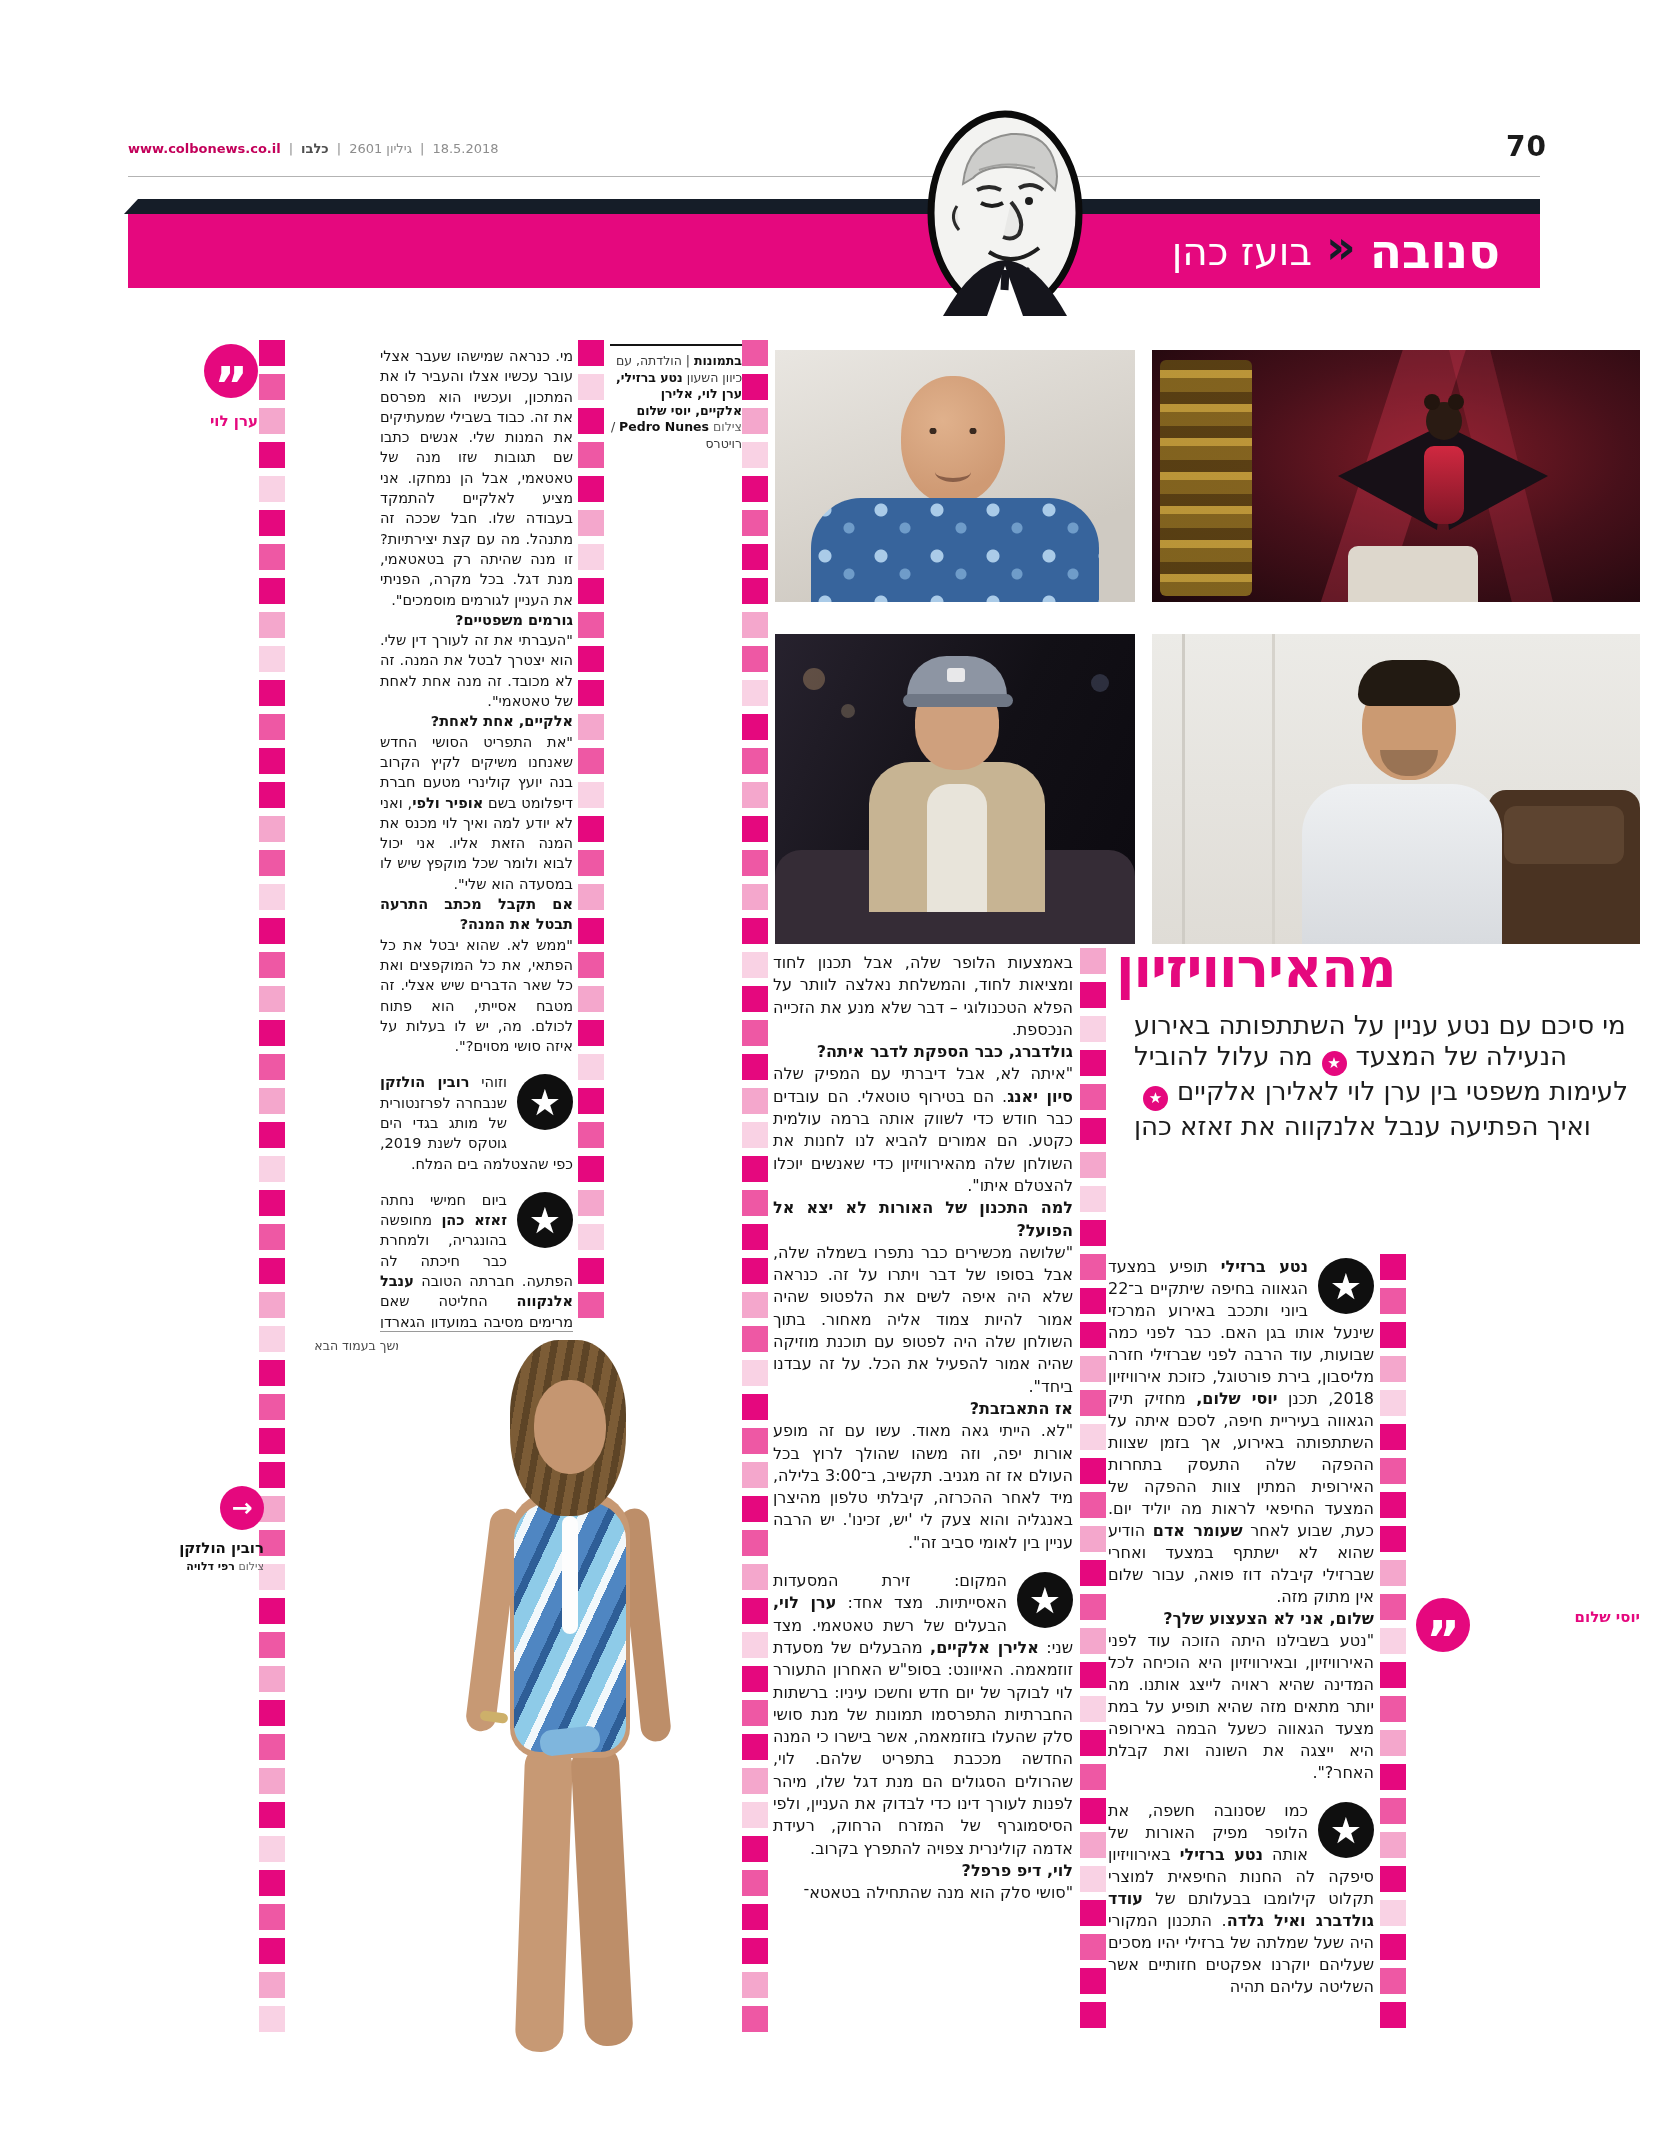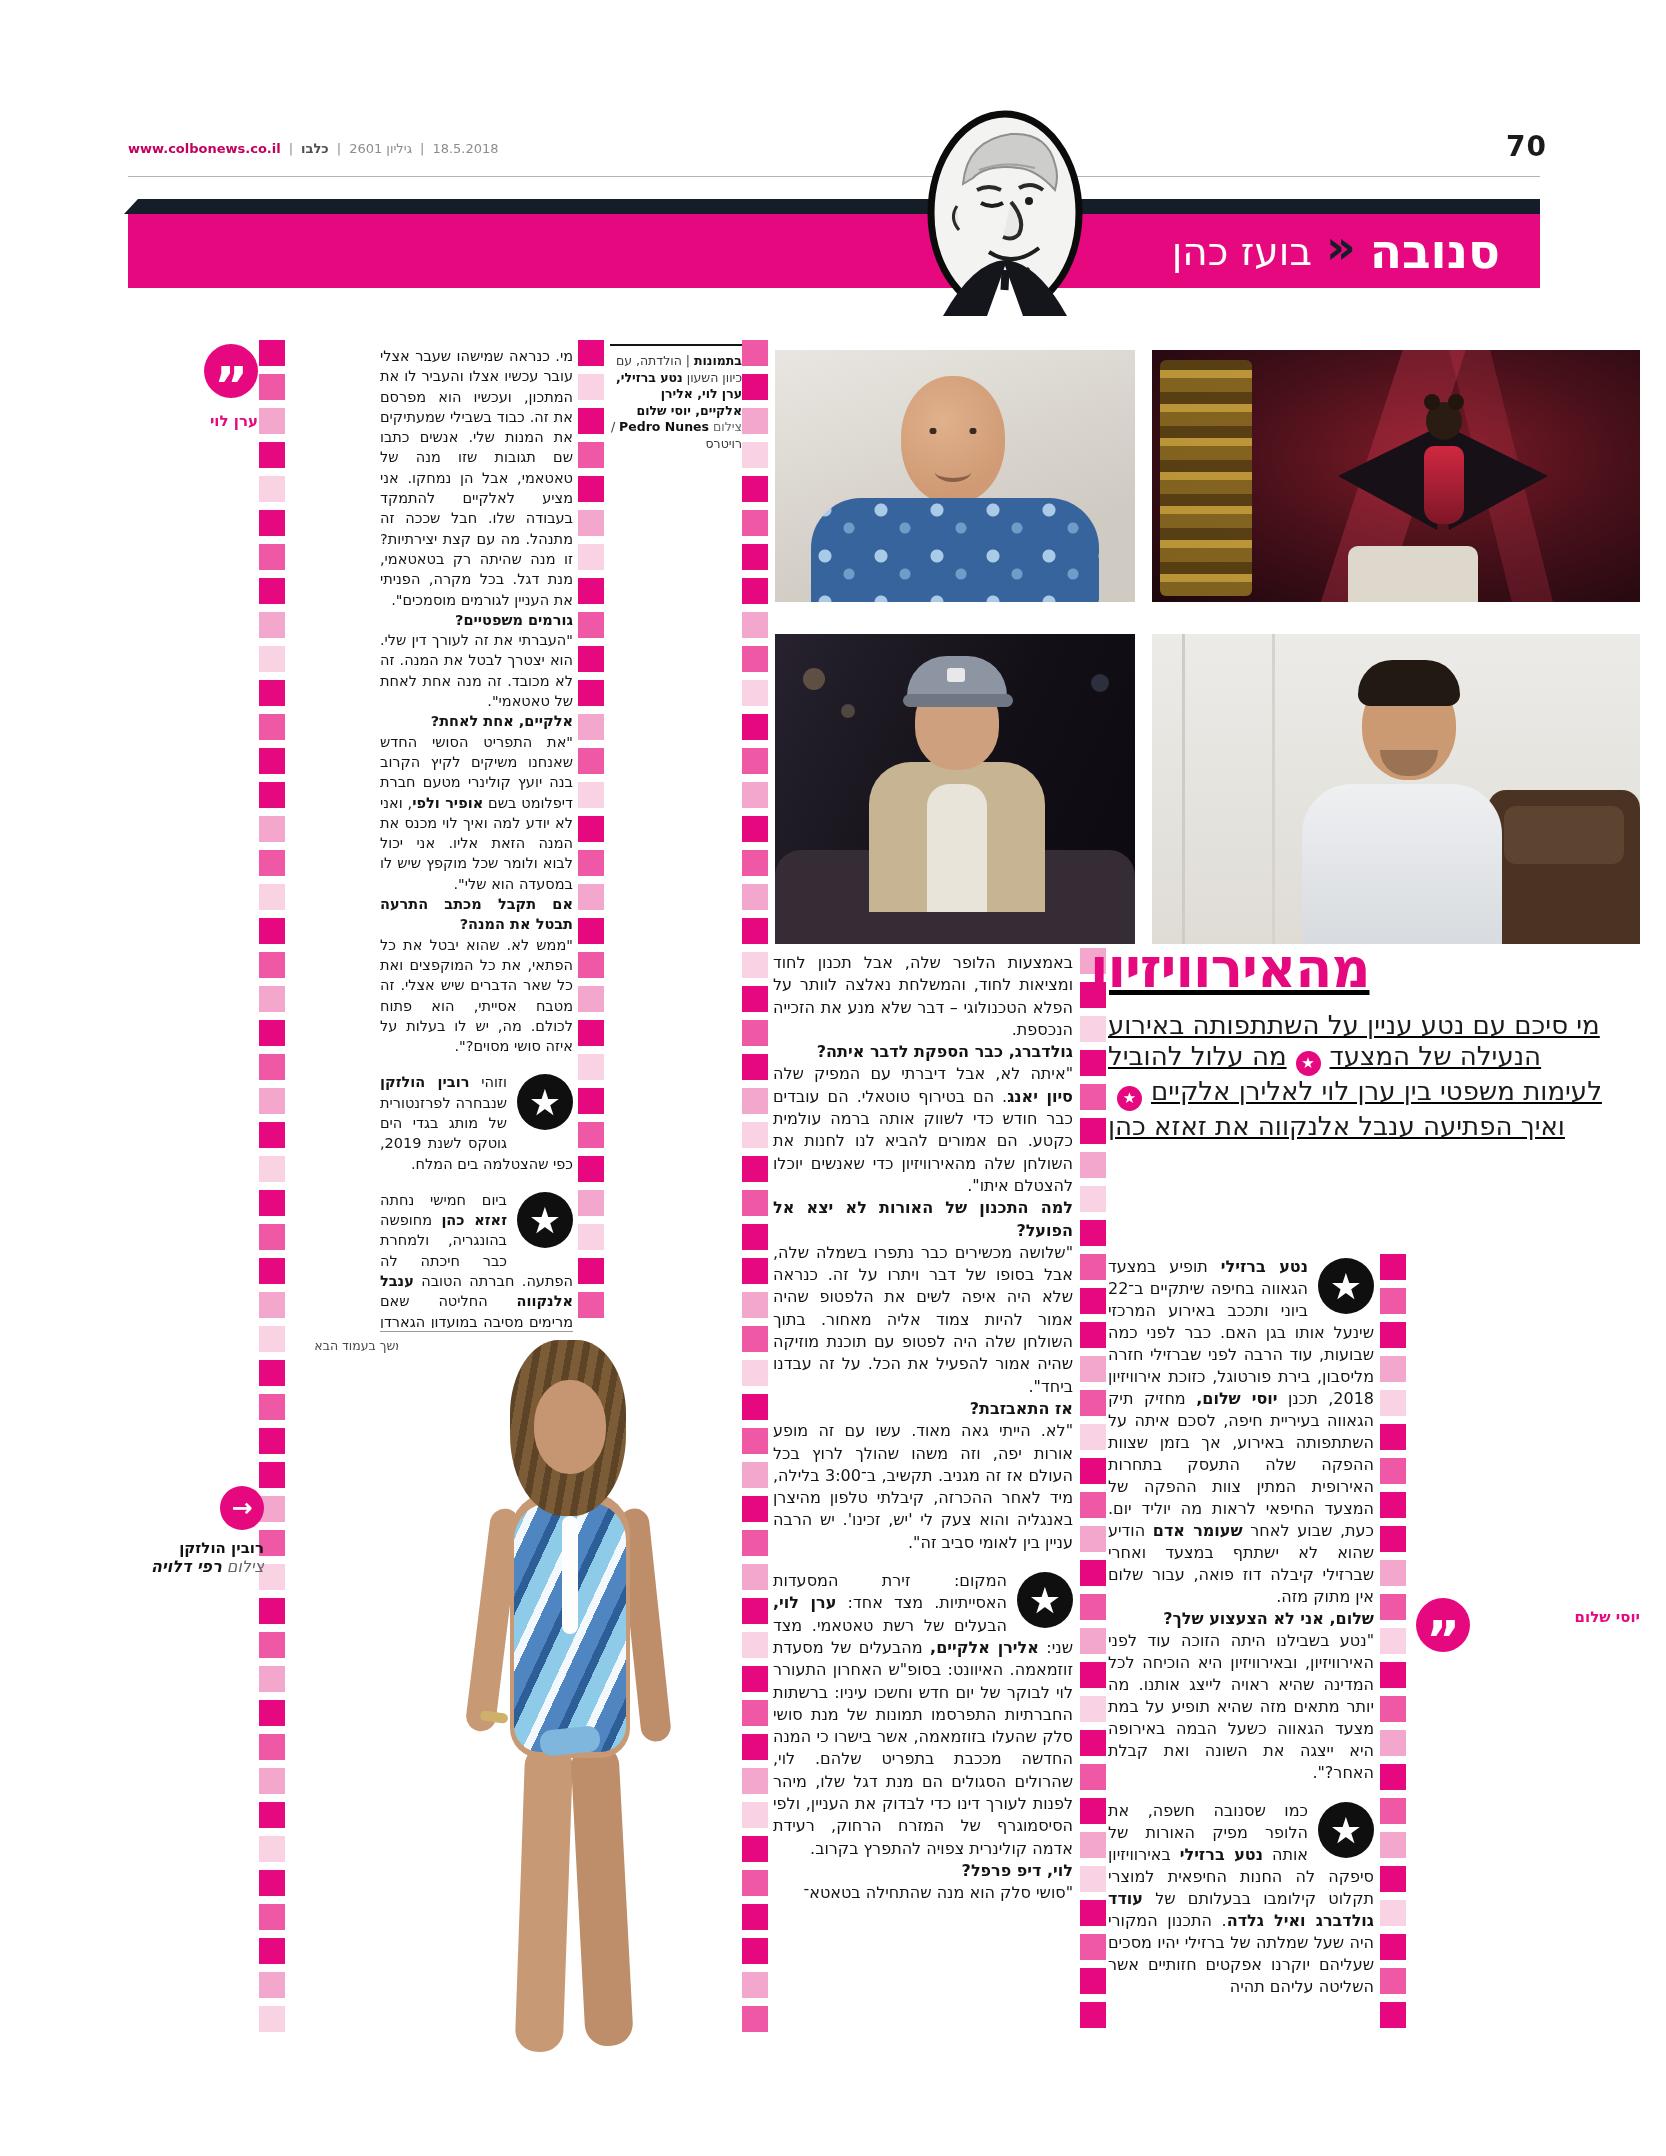--- a/index.html
+++ b/index.html
@@ -35,21 +35,21 @@
          text-align:center;overflow:hidden;}
   .qicon .g{display:block;font-size:52px;line-height:84px;font-weight:bold;}
   #quote-left{position:absolute;left:128px;top:344px;width:130px;direction:rtl;}
   #quote-left .qtext{margin-top:12px;font-size:24px;line-height:28.5px;color:#4c4c4c;text-align:right;}
   .qsig{margin-top:10px;font-size:15px;font-weight:bold;color:var(--accent);}
   #quote-right{position:absolute;left:1412px;top:1598px;width:228px;direction:rtl;}
   #quote-right .qicon{position:absolute;left:4px;top:0;}
   #quote-right .qtext{margin-top:66px;font-size:24px;line-height:27px;color:#4c4c4c;text-align:right;}
 
   
-  #headline{position:absolute;left:1090px;top:940px;width:524px;direction:rtl;text-align:left;text-decoration:underline;}
+  #headline{position:absolute;left:1116px;top:940px;width:524px;direction:rtl;text-align:left;}
   .kicker{font-size:54px;line-height:57px;font-weight:bold;color:var(--accent);letter-spacing:-1px;}
   .hmain{font-size:54px;line-height:57px;font-weight:bold;color:#121212;letter-spacing:-1px;}
   #subhead{margin-top:13px;width:506px;font-size:26px;line-height:31px;color:#1c1c1c;}
   .subhead-star{display:inline-block;width:25px;height:25px;border-radius:50%;background:var(--accent);
                 color:#fff;font-size:15px;line-height:25px;text-align:center;margin:0 9px;vertical-align:-3px;}
 
   
   .bodycol{position:absolute;direction:rtl;color:#141414;overflow:hidden;}
   #colB{left:1108px;top:1256px;width:266px;height:800px;font-size:16px;line-height:22px;}
   #colC{left:773px;top:952px;width:300px;height:1102px;font-size:16px;line-height:22.3px;}
@@ -70,21 +70,21 @@
                direction:rtl;text-align:right;font-size:12.5px;line-height:16.5px;color:#3a3a3a;}
   .cap-b{font-weight:bold;color:#111;}
   .cap-credit{color:#666;}
   .cap-lat{font-weight:bold;color:#111;direction:ltr;unicode-bidi:embed;}
 
   
   #model-cap{position:absolute;left:128px;top:1486px;width:136px;direction:rtl;text-align:right;}
   .arrow-icon{display:inline-block;width:44px;height:44px;border-radius:50%;background:var(--accent);
               color:#fff;font-size:25px;font-weight:bold;line-height:44px;text-align:center;margin-bottom:9px;}
   #model-cap .mc-name{font-size:15px;font-weight:bold;color:#111;line-height:19px;}
-  #model-cap .mc-credit{font-size:16px;line-height:18px;color:#666;font-style:italic;}
+  #model-cap .mc-credit{font-size:11px;line-height:18px;color:#666;}
   #model-cap .mc-credit b{color:#111;}
 
   
   .photo{position:absolute;overflow:hidden;}
   .photo *{position:absolute;}
   #ph1{left:775px;top:350px;width:360px;height:252px;background:linear-gradient(160deg,#e9e6e1,#cfcac2 75%);}
   .ph1-head{left:126px;top:26px;width:104px;height:128px;background:radial-gradient(circle at 40% 35%,#e0b18c,#cf9a74 70%);border-radius:48%;}
   .ph1-eyes{left:150px;top:78px;width:56px;height:6px;background:
             radial-gradient(circle at 8px 3px,#3a2a20 3px,transparent 4px),
             radial-gradient(circle at 48px 3px,#3a2a20 3px,transparent 4px);}

